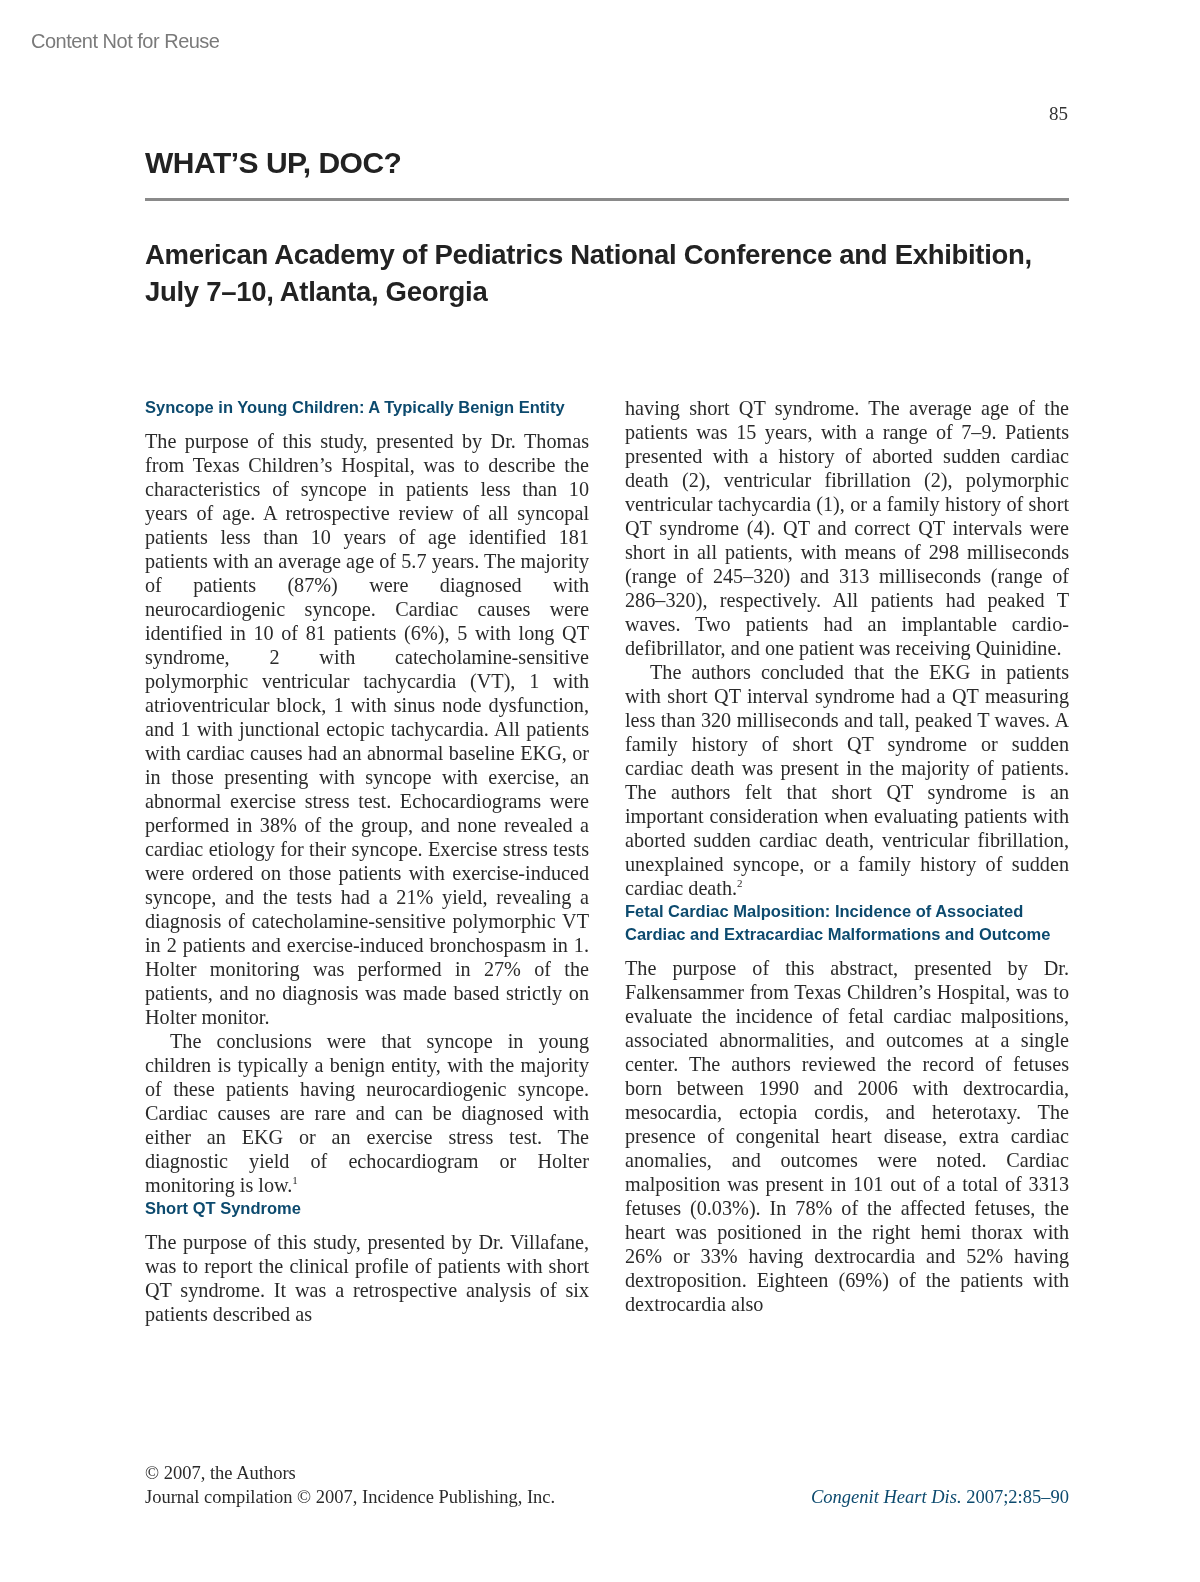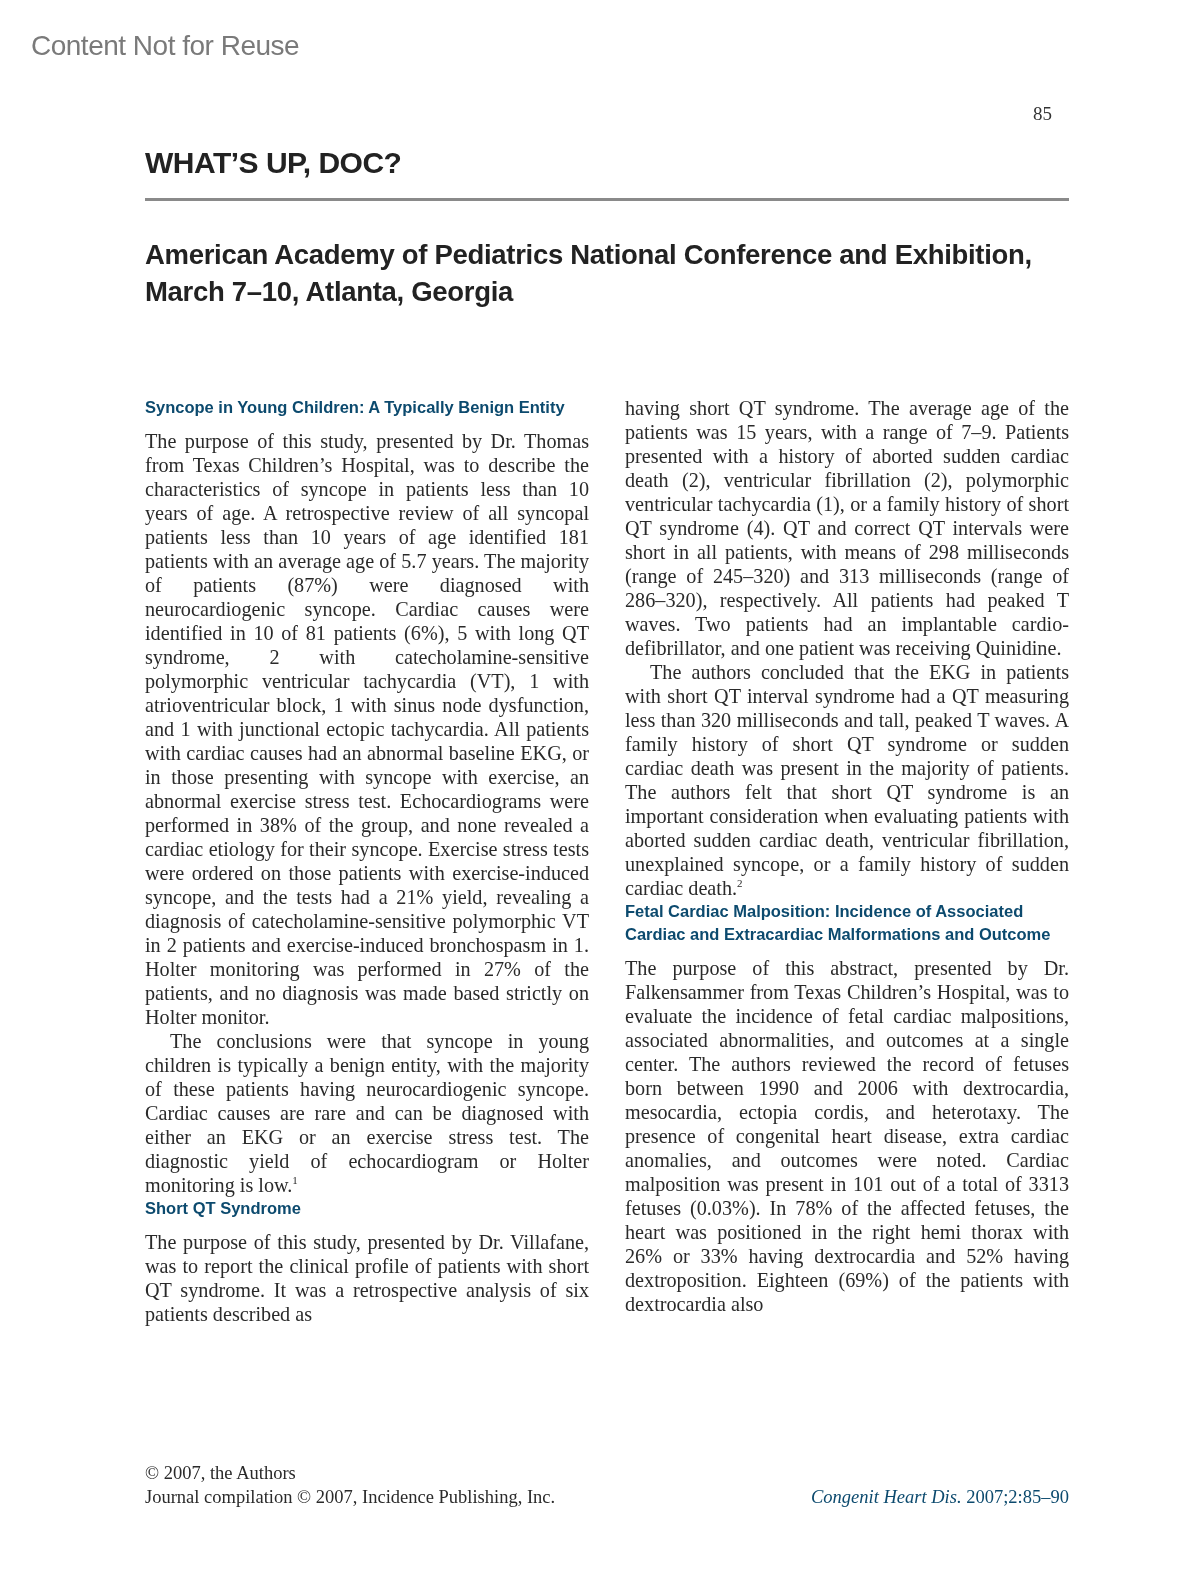--- a/index.html
+++ b/index.html
@@ -1,18 +1,18 @@
 <!DOCTYPE html>
 <html><head>
 <meta charset="utf-8">
 <style>
   html, body { margin: 0; padding: 0; background: #ffffff; }
   body { width: 1200px; height: 1582px; position: relative; overflow: hidden; color: #222; }
-  .watermark { position: absolute; left: 31px; top: 30px; font-family: "Liberation Sans", sans-serif; font-size: 28px; color: #7a7a7a; letter-spacing: -0.5px; }
-  .page-number { position: absolute; right: 148px; top: 103px; font-family: "Liberation Serif", serif; font-size: 19px; color: #333; }
+  .watermark { position: absolute; left: 31px; top: 30px; font-family: "Liberation Sans", sans-serif; font-size: 20px; color: #7a7a7a; letter-spacing: -0.5px; }
+  .page-number { position: absolute; right: 132px; top: 103px; font-family: "Liberation Serif", serif; font-size: 19px; color: #333; }
   .section-label { position: absolute; left: 145px; top: 146px; font-family: "Liberation Sans", sans-serif; font-weight: bold; font-size: 30px; color: #222; letter-spacing: -0.5px; }
   .rule { position: absolute; left: 145px; top: 198px; width: 924px; height: 3px; background: #8a8a8a; }
   .title { position: absolute; left: 145px; top: 236px; width: 924px; font-family: "Liberation Sans", sans-serif; font-weight: bold; font-size: 27.5px; line-height: 37px; color: #222; letter-spacing: -0.3px; }
   .column { position: absolute; top: 396px; width: 444px; font-family: "Liberation Serif", serif; font-size: 20.2px; line-height: 24px; color: #2a2a2a; }
   .col-left { left: 145px; }
   .col-right { left: 625px; }
   .column p { margin: 0; text-align: justify; hyphens: manual; }
   .column p.indent { text-indent: 25px; }
   .heading { font-family: "Liberation Sans", sans-serif; font-weight: bold; font-size: 16.5px; line-height: 23px; color: #0c4a6e; margin: 0 0 10px 0; }
   .heading.spaced { }
@@ -21,21 +21,21 @@
   .footer-right { position: absolute; right: 131px; top: 1485px; font-family: "Liberation Serif", serif; font-size: 18.5px; line-height: 24px; color: #0c4a6e; }
   .footer-right i { font-style: italic; }
 </style>
 </head>
 <body>
 
 <div class="watermark">Content Not for Reuse</div>
 <div class="page-number">85</div>
 <div class="section-label">WHAT’S UP, DOC?</div>
 <div class="rule"></div>
-<div class="title">American Academy of Pediatrics National Conference and Exhibition, March 7–10, Atlanta, Georgia</div>
+<div class="title">American Academy of Pediatrics National Conference and Exhibition, July 7–10, Atlanta, Georgia</div>
 
 <div class="column col-left">
   <div class="heading">Syncope in Young Children: A Typically Benign Entity</div>
   <p>The purpose of this study, presented by Dr. Tho­mas from Texas Children’s Hospital, was to describe the characteristics of syncope in patients less than 10 years of age. A retrospective review of all syncopal patients less than 10 years of age iden­tified 181 patients with an average age of 5.7 years. The majority of patients (87%) were diagnosed with neurocardiogenic syncope. Cardiac causes were identified in 10 of 81 patients (6%), 5 with long QT syndrome, 2 with catecholamine-sensitive polymorphic ventricular tachycardia (VT), 1 with atrioventricular block, 1 with sinus node dysfunction, and 1 with junctional ectopic tachycardia. All patients with cardiac causes had an abnormal baseline EKG, or in those presenting with syncope with exercise, an abnormal exercise stress test. Echocardiograms were performed in 38% of the group, and none revealed a cardiac etiology for their syncope. Exercise stress tests were ordered on those patients with exercise-induced syncope, and the tests had a 21% yield, revealing a diagnosis of catecholamine-sensitive polymorphic VT in 2 patients and exercise-induced bronchospasm in 1. Holter monitoring was performed in 27% of the patients, and no diagnosis was made based strictly on Holter monitor.</p>
   <p class="indent"><span>The conclusions were that syncope in young children is typically a benign entity, with the majority of these patients having neurocardiogenic syncope. Cardiac causes are rare and can be diag­nosed with either an EKG or an exercise stress test. The diagnostic yield of echocardiogram or Holter monitoring is low.</span><sup>1</sup></p>
 
   <div class="heading spaced">Short QT Syndrome</div>
   <p>The purpose of this study, presented by Dr. Vil­lafane, was to report the clinical profile of patients with short QT syndrome. It was a retro­spective analysis of six patients described as</p>
 </div>
 

